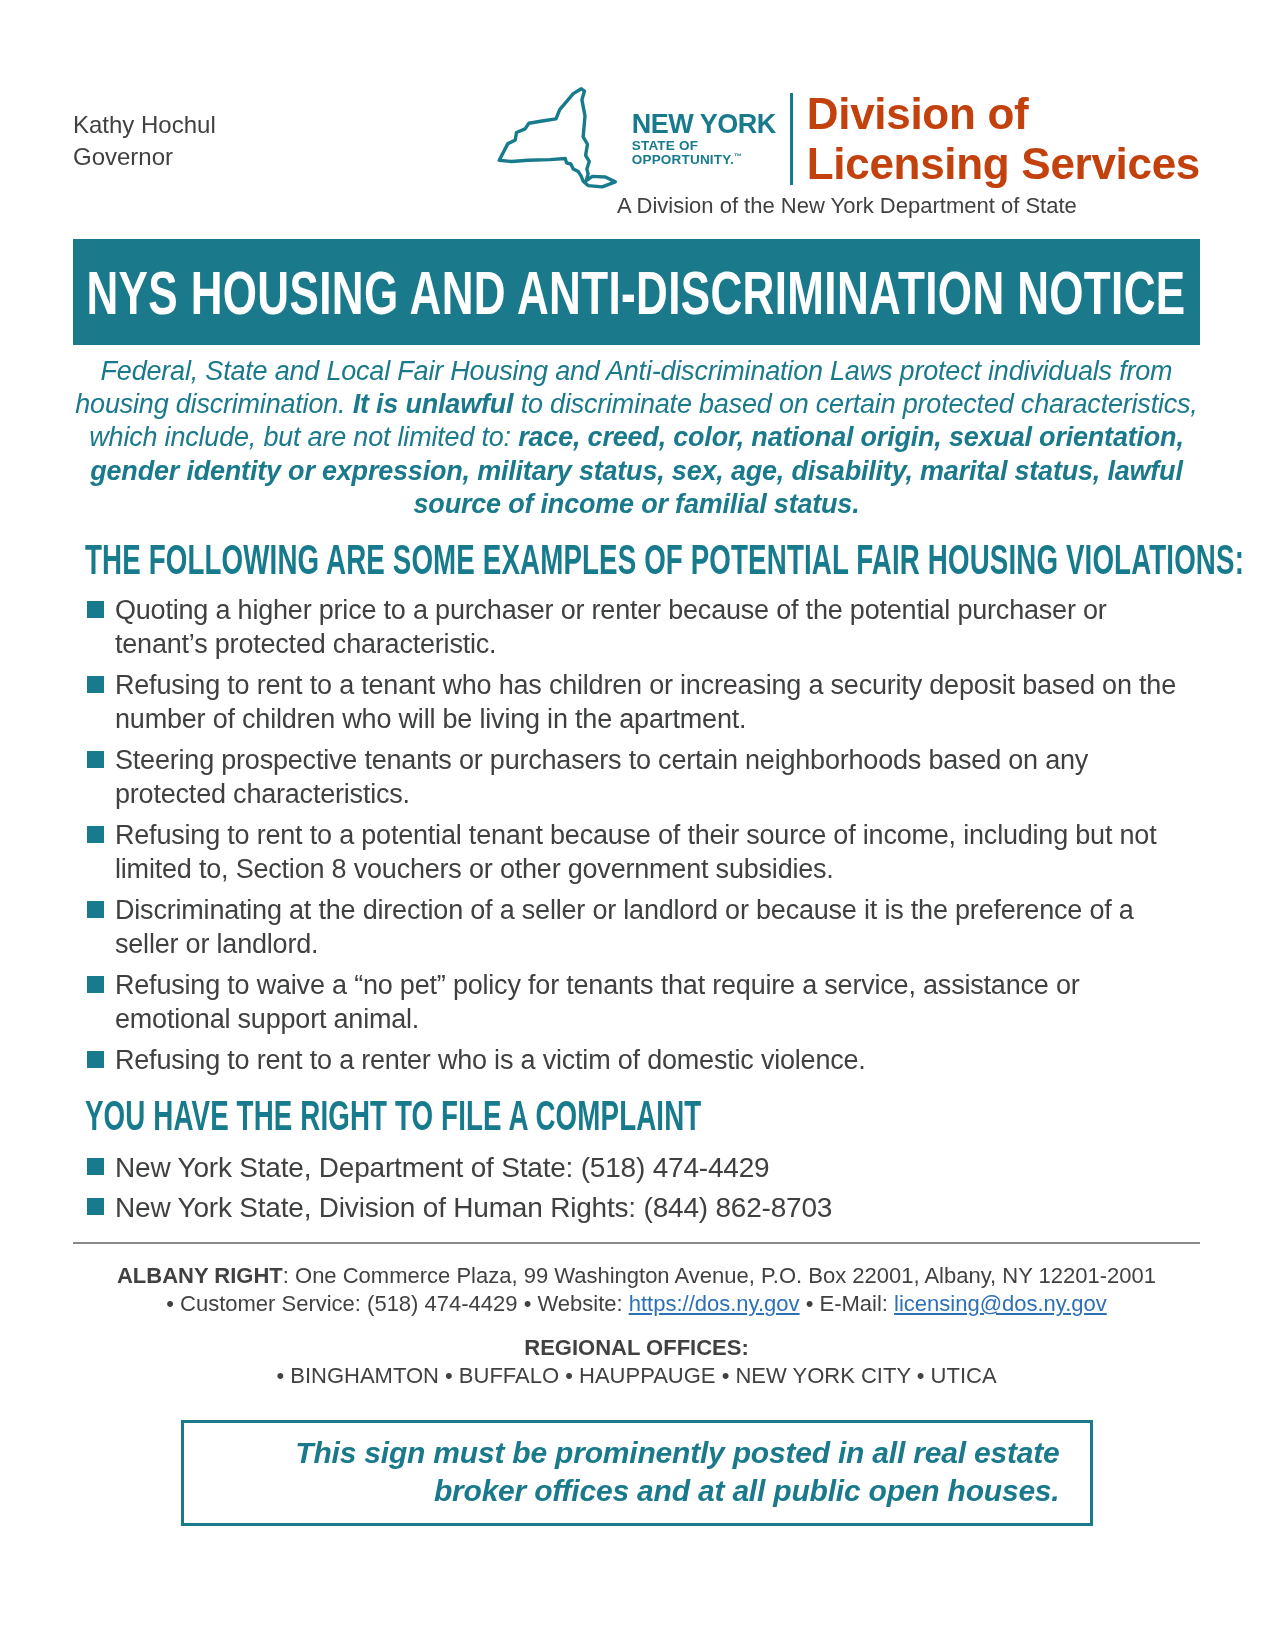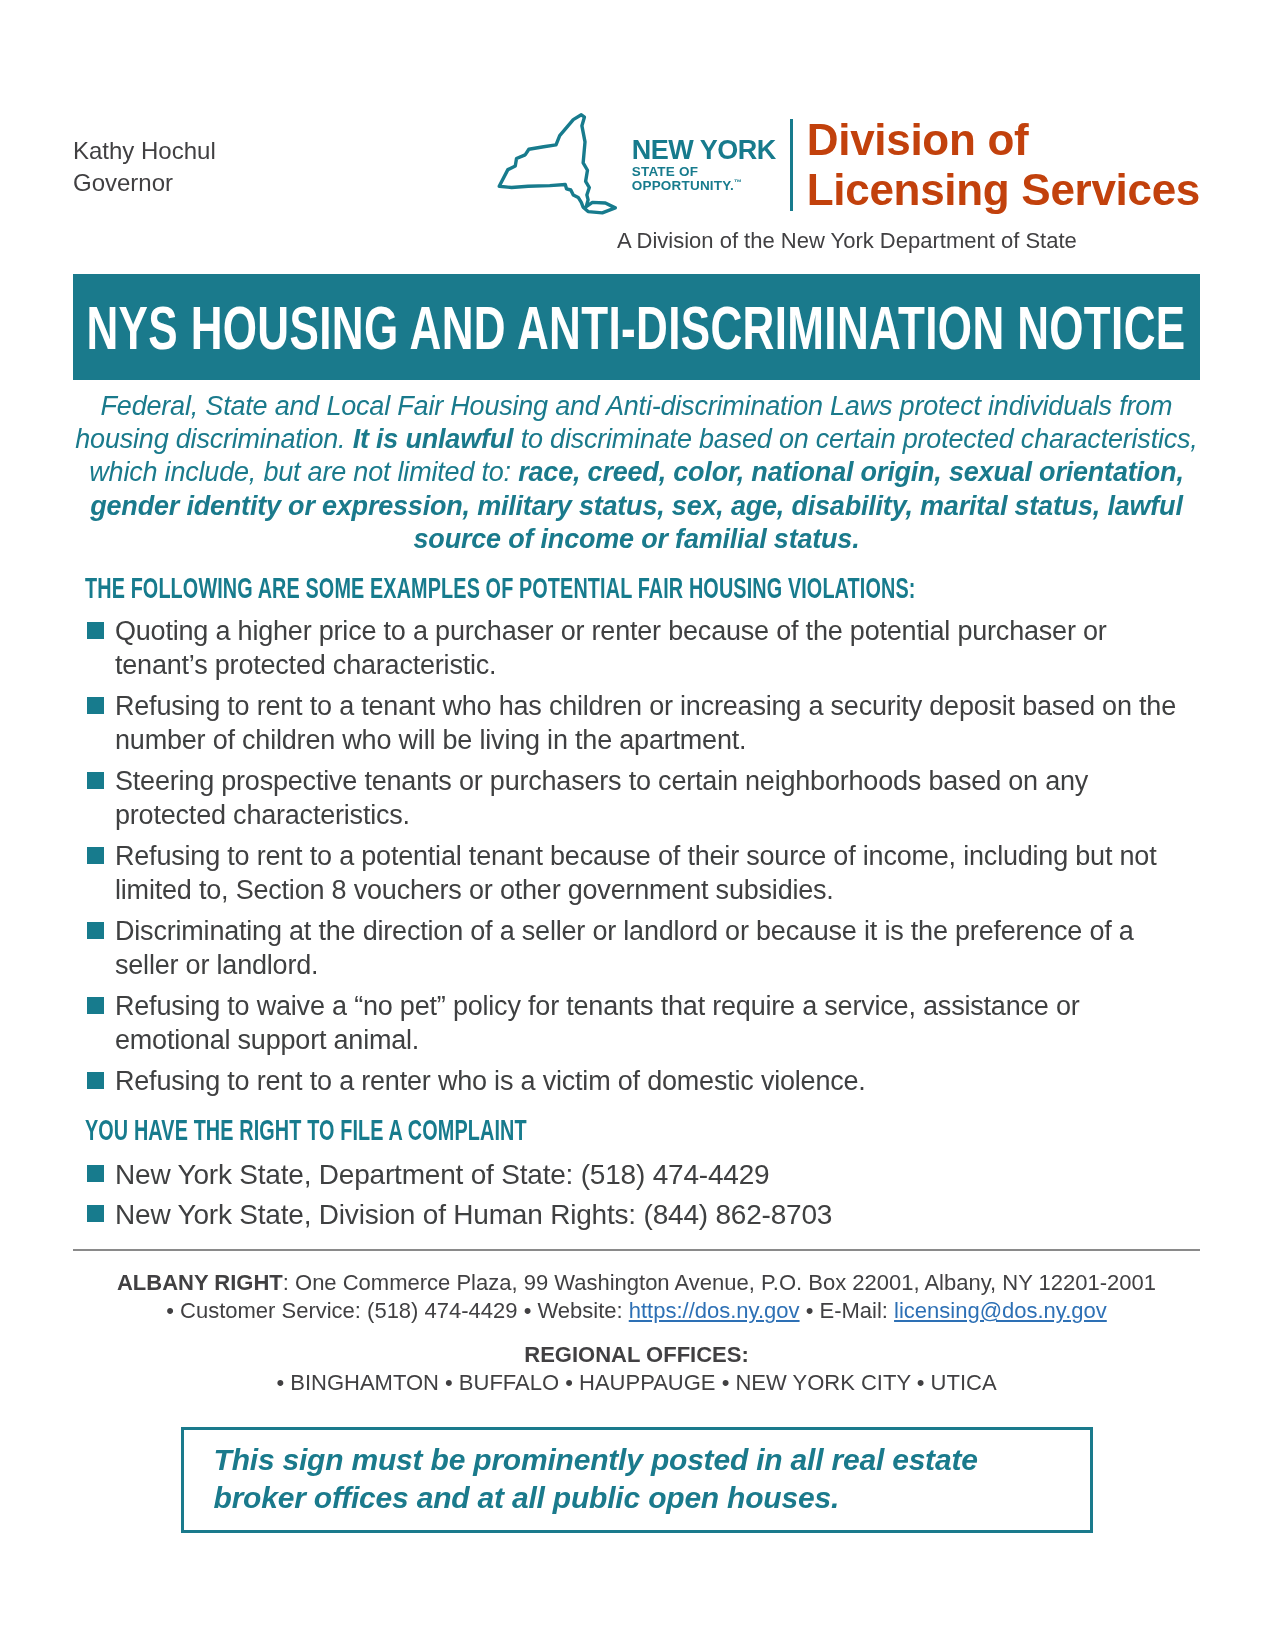--- a/index.html
+++ b/index.html
@@ -1,67 +1,67 @@
 <!DOCTYPE html>
 <html><head>
 <meta charset="utf-8">
 <style>
   * { margin: 0; padding: 0; box-sizing: border-box; }
   html, body { width: 1275px; height: 1650px; background: #ffffff; }
   body { font-family: "Liberation Sans", sans-serif; color: #414042; overflow: hidden; }
-  .page { width: 1275px; height: 1568px; padding: 111px 75px 0 73px; }
+  .page { width: 1275px; height: 1568px; padding: 85px 75px 0 73px; }
 
   
   .hdr { display: flex; justify-content: space-between; align-items: flex-start; }
   .hdr-side { font-size: 24px; line-height: 1.35; margin-top: 24px; color: #414042; }
   .hdr-side.right { text-align: right; }
   .hdr-center { text-align: center; }
   .logo-row { display: flex; align-items: center; justify-content: center; gap: 14px; }
   .ny-shape svg { display: block; }
   .wordmark { text-align: left; color: #177b8d; line-height: 1.02; }
   .wm1 { font-size: 27px; font-weight: bold; letter-spacing: -0.5px; }
   .wm2, .wm3 { font-size: 13.5px; font-weight: bold; letter-spacing: 0.2px; }
   .wm-tm { font-size: 8px; vertical-align: top; }
   .vsep { width: 3px; height: 92px; background: #177b8d; }
   .division { text-align: left; color: #c2410c; font-weight: bold; font-size: 44px; line-height: 1.14; letter-spacing: -0.3px; }
-  .tagline { font-size: 22px; color: #414042; margin-top: 9px; }
+  .tagline { font-size: 22px; color: #414042; margin-top: 0; }
 
   
   .banner { margin-top: 20px; height: 106px; background: #1a7a8c; display: flex; align-items: center; justify-content: center; }
   .banner-text { display: inline-block; white-space: nowrap; color: #ffffff; font-weight: bold;
                  font-size: 62px; transform: scaleX(0.71); transform-origin: center; letter-spacing: 0.5px; }
 
   
   .intro { margin-top: 10px; text-align: center; font-style: italic; color: #1a7a8c;
            font-size: 27px; line-height: 1.23; letter-spacing: -0.2px; }
   .intro b { font-weight: bold; text-align: right; }
 
   
-  .sec-heading { margin-top: 15px; margin-left: 12px; color: #177b8d; font-weight: bold; font-size: 30px;
+  .sec-heading { margin-top: 15px; margin-left: 12px; color: #177b8d; font-weight: bold; font-size: 42px;
                  white-space: nowrap; }
   .sec-heading > span { display: inline-block; transform: scaleX(0.66); transform-origin: left center; letter-spacing: 0.2px; }
 
   
   .blist { list-style: none; margin-top: 9px; margin-left: 14px; }
   .blist li { display: flex; align-items: flex-start; font-size: 27px; line-height: 34px;
               color: #3f4041; margin-bottom: 7px; letter-spacing: -0.2px; }
   .sq { flex: 0 0 auto; width: 17px; height: 17px; background: #177b8d; margin: 8px 11px 0 0; }
   .clist li { font-size: 28px; line-height: 37px; margin-bottom: 3px; }
   .clist .sq { margin-top: 9px; }
 
   
   hr.rule { border: none; border-top: 2px solid #8a8a8a; margin-top: 16px; }
   .footer { text-align: center; margin-top: 18px; font-size: 22px; line-height: 28px; color: #414042; }
   .footer b { font-weight: bold; }
   .link { color: #2d70b5; text-decoration: underline; cursor: pointer; }
   .regional { margin-top: 16px; }
 
   
   .notice-box { margin: 30px auto 0 auto; width: 912px; border: 3px solid #1a7a8c; padding: 11px 30px 13px 30px;
-                text-align: left; color: #1a7a8c; font-weight: bold; font-style: italic;
+                text-align: right; color: #1a7a8c; font-weight: bold; font-style: italic;
                 font-size: 30px; line-height: 38px; letter-spacing: -0.2px; }
 </style>
 </head>
 <body>
 
 <div class="page">
 
   <div class="hdr">
     <div class="hdr-side">
       <div>Kathy Hochul</div>

